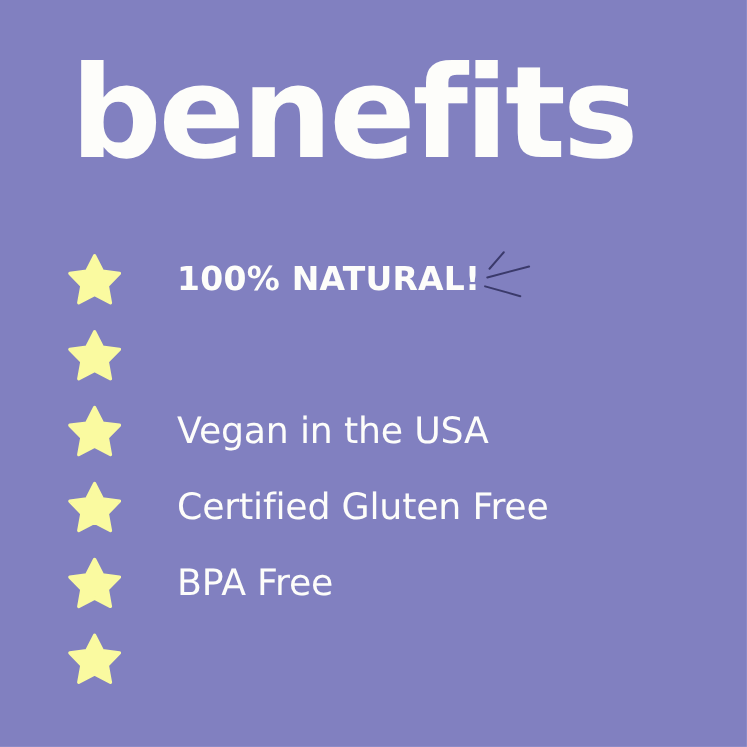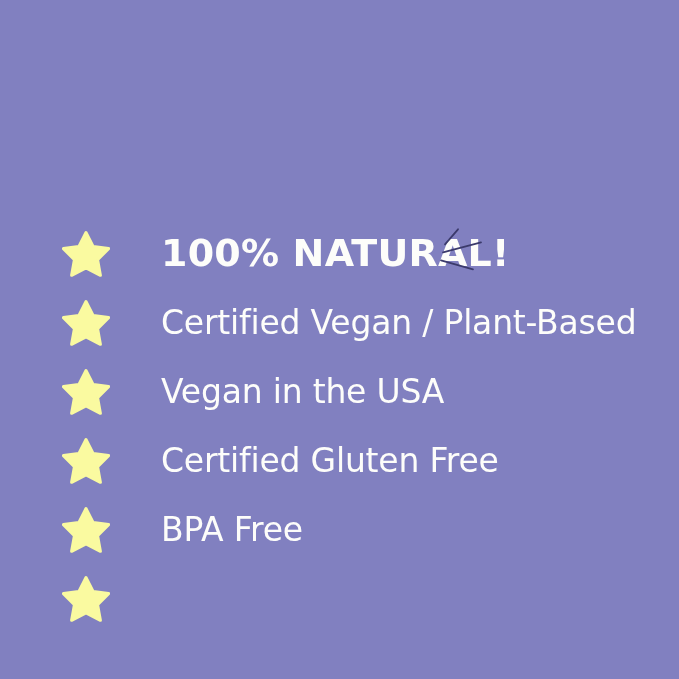--- a/index.html
+++ b/index.html
@@ -74,39 +74,40 @@
     font-family: "DejaVu Sans", sans-serif;
     font-size: 33px;
     font-weight: 400;
     line-height: 1.1;
     white-space: nowrap;
     letter-spacing: -0.2px;
   }
 
   .benefit-row.emphasis .benefit-text {
     font-weight: 700;
-    font-size: 38px;
+    font-size: 30px;
     letter-spacing: 0.2px;
   }
 
   .sparkle-icon {
     position: absolute;
     left: 437px;
     top: 50%;
     transform: translateY(-55%);
     width: 54px;
     height: 54px;
     display: block;
   }
 </style>
 </head>
 <body>
 
 <div class="poster">
 
+  <h1 class="title">benefits</h1>
 
   <ul class="benefit-list">
 
     <li class="benefit-row emphasis">
       <span class="star-icon">
         <svg viewBox="0 0 48 48" width="48" height="48" aria-hidden="true">
           <path d="M24 2.5 L31.2 16.6 L46.6 18.6 L35.6 29.8 L38.4 45.3 L24 37.8 L9.6 45.3 L12.4 29.8 L1.4 18.6 L16.8 16.6 Z" fill="#fafaa0" stroke="#fafaa0" stroke-width="3" stroke-linejoin="round"></path>
         </svg>
       </span>
       <span class="benefit-text">100% NATURAL!</span>
@@ -118,21 +119,20 @@
         </svg>
       </span>
     </li>
 
     <li class="benefit-row">
       <span class="star-icon">
         <svg viewBox="0 0 48 48" width="48" height="48" aria-hidden="true">
           <path d="M24 2.5 L31.2 16.6 L46.6 18.6 L35.6 29.8 L38.4 45.3 L24 37.8 L9.6 45.3 L12.4 29.8 L1.4 18.6 L16.8 16.6 Z" fill="#fafaa0" stroke="#fafaa0" stroke-width="3" stroke-linejoin="round"></path>
         </svg>
       </span>
-      <span class="benefit-text">Certified Vegan / Plant-Based</span>
     </li>
 
     <li class="benefit-row">
       <span class="star-icon">
         <svg viewBox="0 0 48 48" width="48" height="48" aria-hidden="true">
           <path d="M24 2.5 L31.2 16.6 L46.6 18.6 L35.6 29.8 L38.4 45.3 L24 37.8 L9.6 45.3 L12.4 29.8 L1.4 18.6 L16.8 16.6 Z" fill="#fafaa0" stroke="#fafaa0" stroke-width="3" stroke-linejoin="round"></path>
         </svg>
       </span>
       <span class="benefit-text">Vegan in the USA</span>
     </li>

